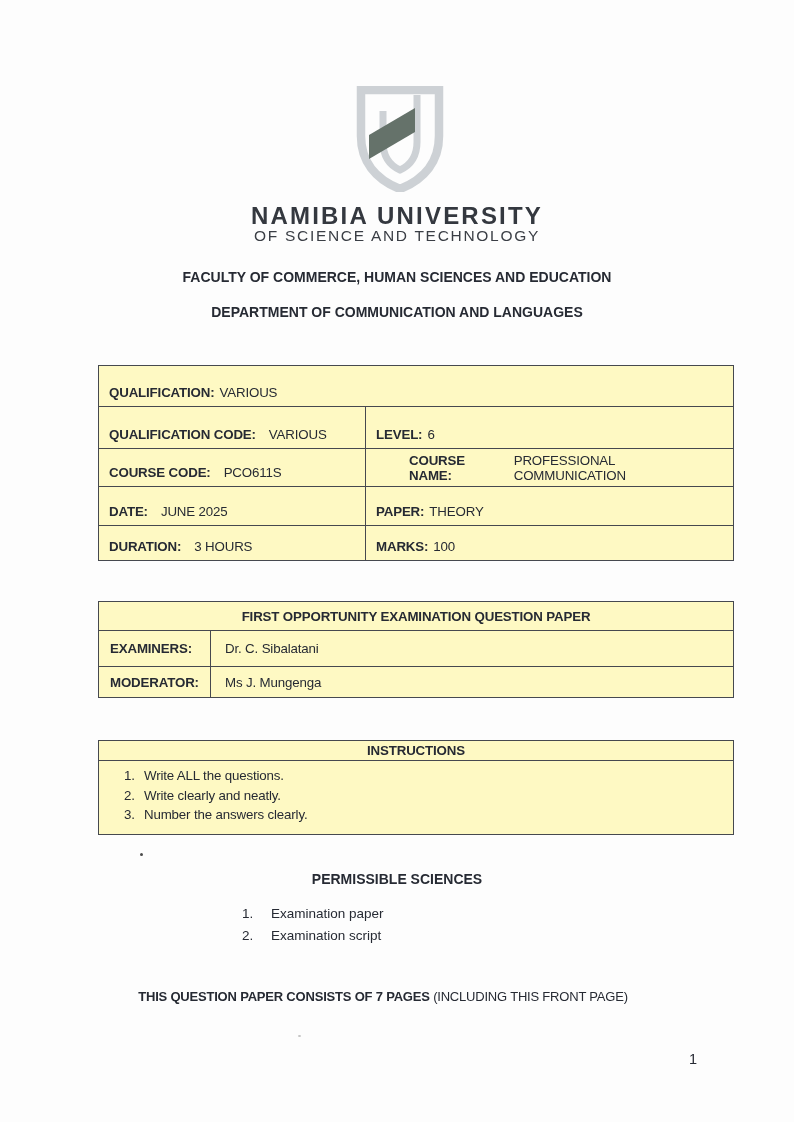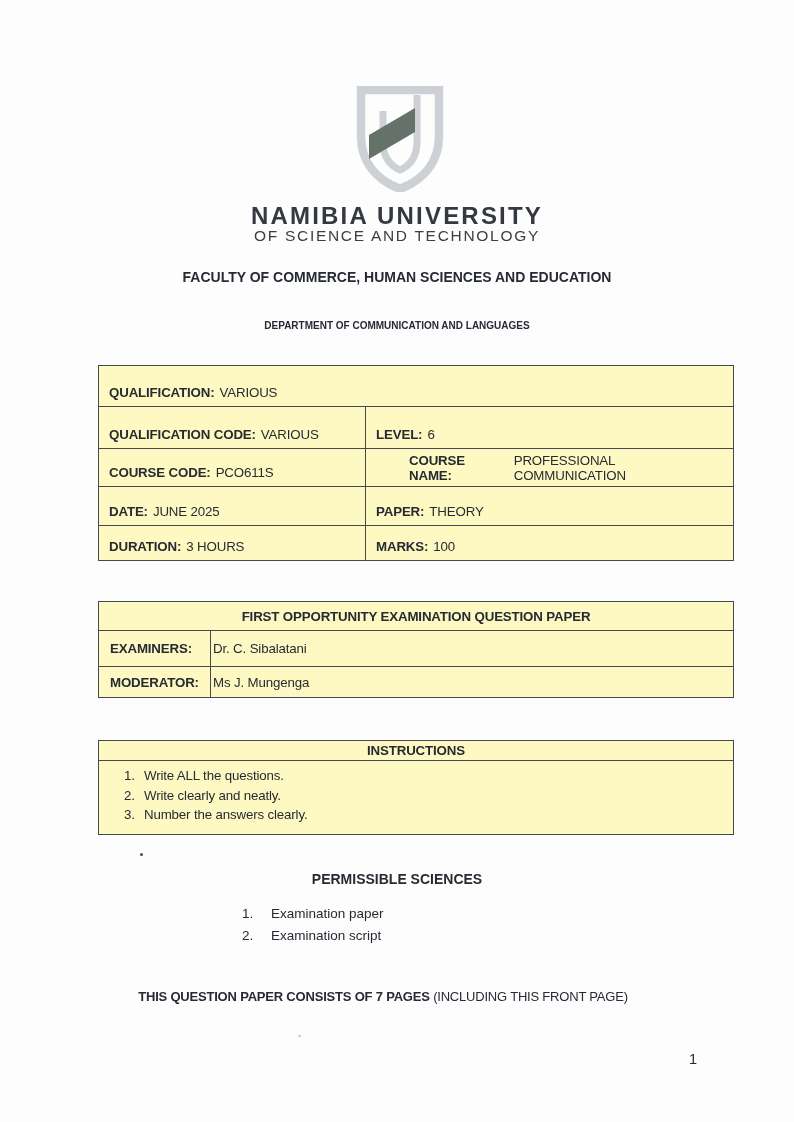--- a/index.html
+++ b/index.html
@@ -18,51 +18,51 @@
   .center{left:0;width:100%;text-align:center;}
 
   
   .logo-svg{position:absolute;left:352px;top:86px;}
   .wm1{position:absolute;top:202px;left:0;width:100%;text-align:center;
        font-size:24px;font-weight:700;letter-spacing:2.2px;color:#34383f;}
   .wm2{position:absolute;top:227px;left:0;width:100%;text-align:center;
        font-size:15.5px;font-weight:400;letter-spacing:1.7px;color:#3a3e45;}
 
   .faculty{position:absolute;top:269px;font-weight:700;font-size:14px;}
-  .department{position:absolute;top:304px;font-weight:700;font-size:10px;margin-top:16px;}
+  .department{position:absolute;top:304px;font-weight:700;font-size:14px;}
 
   
   .tbl{position:absolute;left:98px;width:636px;border:1px solid var(--bd);
        font-size:13.3px;letter-spacing:-0.15px;background:#fef9c3;}
   .row{display:flex;}
   .row + .row{border-top:1px solid var(--bd);}
   .cell{display:flex;align-items:flex-end;padding:0 8px 6px 10px;}
   .label{font-weight:700;}
   .val{margin-left:5px;}
 
   
   .course-table{top:365px;}
   .course-table .row:nth-child(1){height:40px;}
   .course-table .row:nth-child(2){height:42px;}
   .course-table .row:nth-child(3){height:38px;}
   .course-table .row:nth-child(4){height:39px;}
   .course-table .row:nth-child(5){height:35px;}
-  .c-left{width:266px;flex:none;}
+  .c-left{width:266px;flex:none;gap:8px;}
   .c-right{flex:1;border-left:1px solid var(--bd);}
   .c-full{flex:1;}
   .v-center{align-items:center;padding-bottom:0;padding-left:43px;}
 
   
   .exam-table{top:601px;}
   .et-title{height:28px;display:flex;align-items:center;justify-content:center;
             font-weight:700;}
   .exam-table .row:nth-child(2){height:36px;}
   .exam-table .row:nth-child(3){height:31px;}
   .e-left{width:111px;flex:none;align-items:center;padding:0 6px 0 11px;}
-  .e-right{flex:1;border-left:1px solid var(--bd);align-items:center;padding:0 8px 0 2px;}
+  .e-right{flex:1;border-left:1px solid var(--bd);align-items:center;padding:0 8px 0 14px;}
 
   
   .instructions{top:740px;}
   .ib-title{height:20px;line-height:20px;text-align:center;font-weight:700;
             border-bottom:1px solid var(--bd);}
   .ib-list{padding:5px 0 9px 25px;}
   .ib-item{display:flex;line-height:19.5px;}
   .ib-num{width:20px;flex:none;}
 
   

